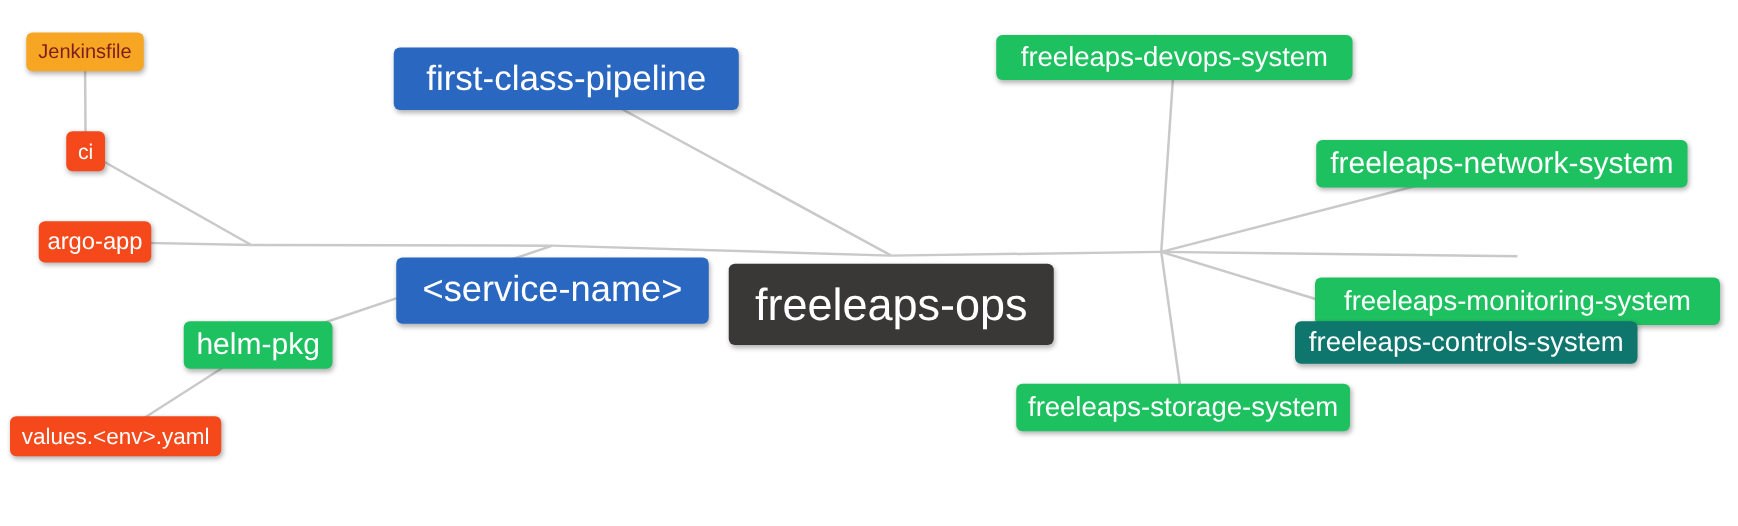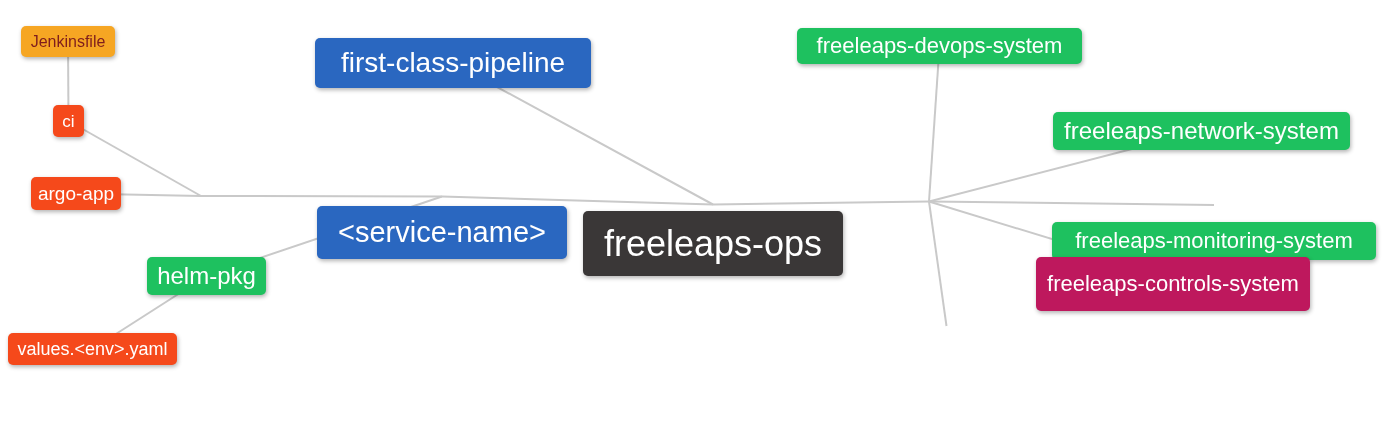--- a/index.html
+++ b/index.html
@@ -63,14 +63,15 @@
     <div class="node" style="left: 315px; top: 38px; width: 276px; height: 50px; font-size: 28px; background: rgb(42, 103, 192); color: rgb(255, 255, 255);">first-class-pipeline</div>
     <div class="node" style="left: 317px; top: 170px; width: 250px; height: 53px; font-size: 29px; background: rgb(42, 103, 192); color: rgb(255, 255, 255); margin-top: 36px;">&lt;service-name&gt;</div>
     <div class="node" style="left: 147px; top: 257px; width: 119px; height: 38px; font-size: 24px; background: rgb(30, 193, 95); color: rgb(255, 255, 255);">helm-pkg</div>
     <div class="node" style="left: 21px; top: 26px; width: 94px; height: 31px; font-size: 16px; background: rgb(246, 166, 35); color: #7f1d1d;">Jenkinsfile</div>
     <div class="node" style="left: 53px; top: 105px; width: 31px; height: 32px; font-size: 17px; background: rgb(245, 73, 27); color: rgb(255, 255, 255);">ci</div>
     <div class="node" style="left: 31px; top: 177px; width: 90px; height: 33px; font-size: 19px; background: rgb(245, 73, 27); color: rgb(255, 255, 255);">argo-app</div>
     <div class="node" style="left: 8px; top: 333px; width: 169px; height: 32px; font-size: 18px; background: rgb(245, 73, 27); color: rgb(255, 255, 255);">values.&lt;env&gt;.yaml</div>
     <div class="node" style="left: 797px; top: 28px; width: 285px; height: 36px; font-size: 22px; background: rgb(30, 193, 95); color: rgb(255, 255, 255);">freeleaps-devops-system</div>
     <div class="node" style="left: 1053px; top: 112px; width: 297px; height: 38px; font-size: 24px; background: rgb(30, 193, 95); color: rgb(255, 255, 255);">freeleaps-network-system</div>
     <div class="node" style="left: 1052px; top: 186px; width: 324px; height: 38px; font-size: 22px; background: rgb(30, 193, 95); color: rgb(255, 255, 255); margin-top: 36px;">freeleaps-monitoring-system</div>
-    <div class="node" style="left: 1036px; top: 257px; width: 274px; height: 54px; font-size: 22px; background: #be185d; color: rgb(255, 255, 255);">freeleaps-controls-system</div>
+    <div class="node" style="left: 1036px; top: 257px; width: 274px; height: 34px; font-size: 22px; background: #0f766e; color: rgb(255, 255, 255);">freeleaps-controls-system</div>
+    <div class="node" style="left: 813px; top: 307px; width: 267px; height: 38px; font-size: 22px; background: rgb(30, 193, 95); color: rgb(255, 255, 255);">freeleaps-storage-system</div>
   </div>
 
 </body></html>

